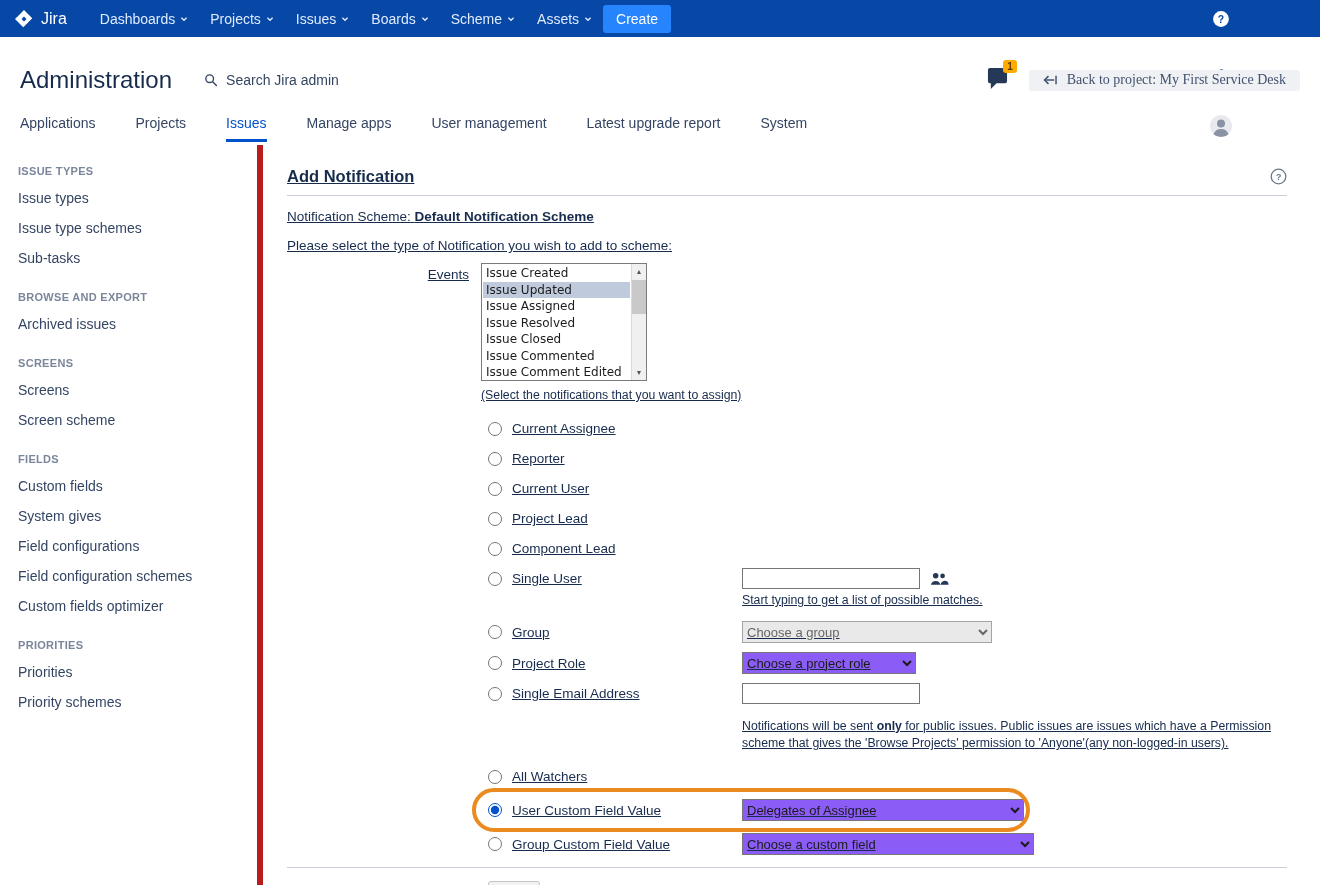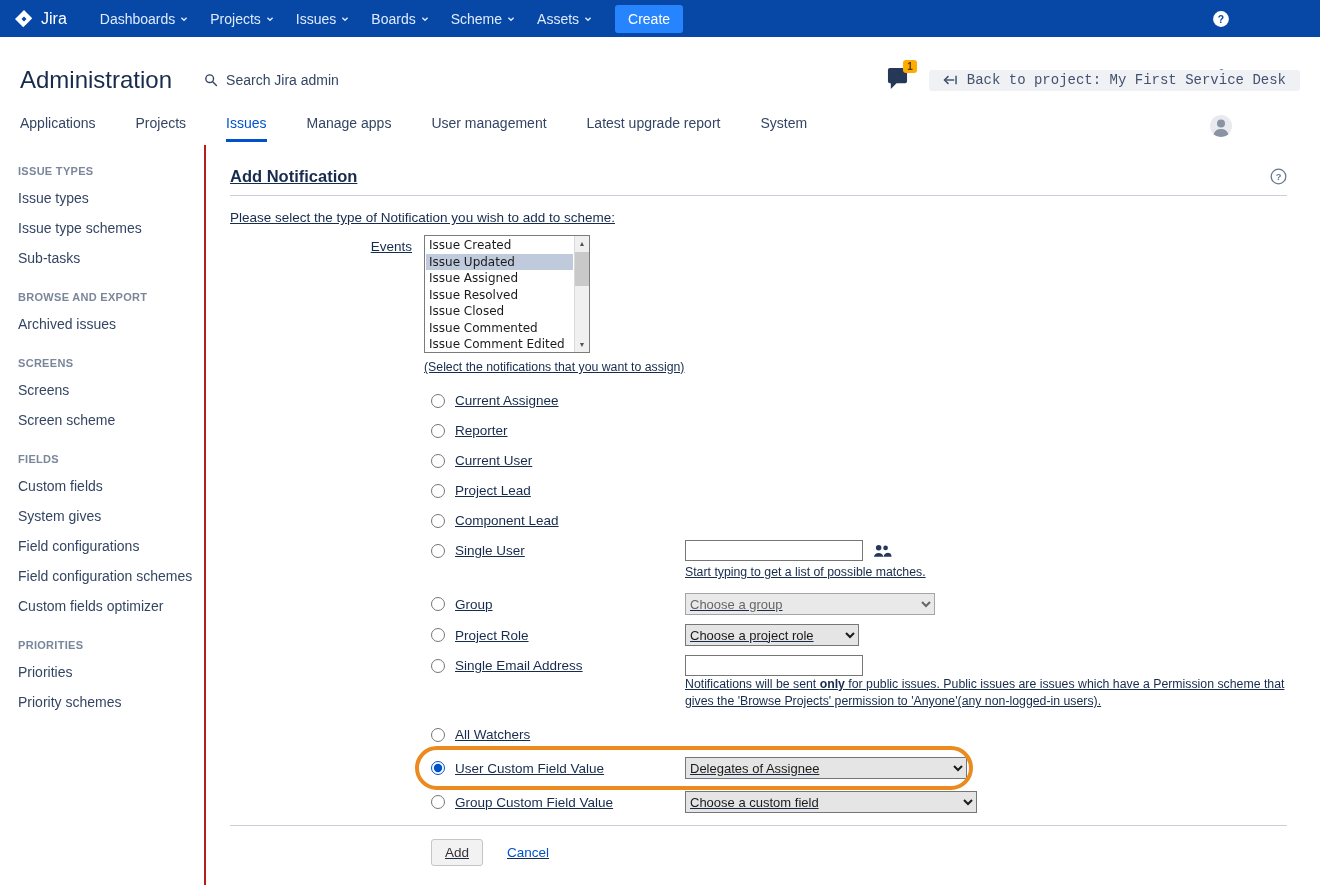--- a/index.html
+++ b/index.html
@@ -5,46 +5,46 @@
   *{box-sizing:border-box;margin:0;padding:0;}
   html,body{width:1320px;height:885px;}
   body{font-family:"Liberation Sans",sans-serif;color:#172B4D;background:#fff;overflow:hidden;}
 
   
   .topnav{height:37px;background:#0747A6;display:flex;align-items:center;justify-content:space-between;padding:0 14px;color:#DEEBFF;}
   .nav-left{display:flex;align-items:center;}
   .logo{display:flex;align-items:center;gap:7px;font-size:16px;font-weight:500;color:#fff;margin-right:22px;cursor:pointer;}
   .nav-menu{display:flex;align-items:center;}
   .nav-item{display:flex;align-items:center;gap:5px;padding:0 11px;font-size:14px;color:#DEEBFF;cursor:pointer;height:37px;}
-  .create-btn{margin-left:12px;background:#2684FF;color:#fff;border:none;border-radius:3px;font-size:14px;padding:6px 13px;font-family:inherit;cursor:pointer;}
+  .create-btn{background:#2684FF;color:#fff;border:none;border-radius:3px;font-size:14px;padding:6px 13px;font-family:inherit;cursor:pointer;}
   .nav-right{display:flex;align-items:center;gap:32px;flex-direction:column;}
   .nav-search{display:flex;align-items:center;gap:7px;width:170px;height:26px;border:1px solid rgba(255,255,255,.45);border-radius:3px;background:rgba(9,30,66,.38);padding:0 8px;}
   .nav-search input{background:transparent;border:none;outline:none;color:#fff;font-size:13px;width:126px;font-family:inherit;}
   .nav-search input::placeholder{color:#A9BDE4;}
   .nav-icon{display:flex;align-items:center;cursor:pointer;}
 
   
   .admin-header{display:flex;align-items:center;padding:25px 20px 17px 20px;height:78px;}
   .admin-header h1{font-size:24px;font-weight:500;color:#172B4D;}
   .admin-search{display:flex;align-items:center;gap:8px;margin-left:32px;}
   .admin-search input{border:none;outline:none;font-size:14px;color:#000000;width:200px;font-family:inherit;}
   .admin-search input::placeholder{color:#344563;}
   .header-right{display:flex;align-items:center;gap:16px;margin-left:auto;}
   .bubble-wrap{position:relative;cursor:pointer;margin-right:4px;}
   .badge{position:absolute;top:-8px;right:-8px;background:#FFAB00;color:#5c3a00;font-size:10px;font-weight:700;border-radius:3px;padding:1px 4px;line-height:11px;}
-  .back-btn{display:flex;align-items:center;gap:9px;background:#F0F1F4;border:none;border-radius:3px;height:21px;padding:0 14px;font-size:14px;color:#42526E;font-family:Liberation Mono, monospace;cursor:pointer;}
+  .back-btn{display:flex;align-items:center;gap:9px;background:#F0F1F4;border:none;border-radius:3px;height:21px;padding:0 14px;font-size:14px;color:#42526E;font-family:Liberation Serif, serif;cursor:pointer;}
 
   
   .tabs{display:flex;gap:40px;padding-left:20px;height:30px;align-items:flex-start;}
   .tab{font-size:14px;color:#344563;padding-bottom:8px;cursor:pointer;}
   .tab.active{color:#0052CC;border-bottom:3px solid #0052CC;font-weight:500;}
 
   
   .layout{display:flex;height:740px;}
-  .sidebar{width:206px;border-right:2px solid #b91c1c;padding:20px 0 0 18px;flex-shrink:0;}
+  .sidebar{width:263px;border-right:6px solid #b91c1c;padding:20px 0 0 18px;flex-shrink:0;}
   .side-section{margin-bottom:18px;}
   .side-head{font-size:11px;font-weight:700;color:#7A869A;margin-bottom:6px;letter-spacing:.3px;}
   .side-item{font-size:14px;color:#344563;line-height:30px;cursor:pointer;white-space:nowrap;}
 
   .main{flex:1;padding:22px 33px 0 24px;text-decoration:underline;}
   .title-row{display:flex;align-items:center;justify-content:space-between;padding-bottom:9px;border-bottom:1px solid #C9CFD6;}
   .title-row h2{font-size:16.5px;font-weight:700;color:#172B4D;}
   .help-circle{cursor:pointer;display:flex;}
   .scheme-line{margin-top:13px;font-size:13.5px;}
   .scheme-line b{font-weight:700;}
@@ -65,23 +65,23 @@
   .lb-hint{margin-top:7px;font-size:12.3px;color:#172B4D;}
 
   
   .options{margin-left:194px;margin-top:16px;padding-left:7px;}
   .opt-row{display:grid;grid-template-columns:254px 1fr;align-items:center;margin-bottom:9px;min-height:21px;position:relative;}
   .radio-label{display:flex;align-items:center;font-size:13.5px;color:#172B4D;gap:10px;cursor:pointer;grid-column:1;}
   input[type=radio]{width:14px;height:14px;accent-color:#0052CC;margin:0;flex-shrink:0;}
   .opt-control{display:flex;align-items:center;gap:9px;grid-column:2;}
   .text-input{width:178px;height:21px;border:1px solid #767676;font-size:13px;padding:0 4px;font-family:inherit;}
   .opt-sub{grid-column:2;font-size:12.3px;color:#172B4D;margin-top:4px;}
-  .email-note{grid-column:2;font-size:12.3px;color:#172B4D;margin-top:0;max-width:605px;line-height:1.4;}
+  .email-note{grid-column:2;font-size:12.3px;color:#172B4D;margin-top:14px;max-width:605px;line-height:1.4;}
   .email-note b{font-weight:700;}
-  select.sel{height:22px;font-size:13px;font-family:inherit;color:#1b1b1b;border:1px solid #767676;background:#e5e5e5;border-radius:0;}
+  select.sel{height:22px;font-size:13px;font-family:inherit;color:#1b1b1b;border:1px solid #767676;background:#8b5cf6;border-radius:0;}
   select.sel:disabled{background:#E9E9E9;color:#666;border-color:#A5A5A5;opacity:1;}
   .sel-group{width:250px;}
   .sel-role{width:174px;}
   .sel-ucf{width:282px;}
   .sel-gcf{width:292px;}
   .row-gap{margin-bottom:14px;}
   .row-watchers{margin-bottom:12px;}
   .row-ucf{margin-bottom:12px;}
   .annotation{position:absolute;left:-16px;top:-11px;width:558px;height:44px;border:4px solid #EB8A1E;border-radius:24px;pointer-events:none;z-index:2;}
 
@@ -260,20 +260,24 @@
     <div class="title-row">
       <h2>Add Notification</h2>
       <span class="help-circle">
         <svg width="17" height="17" viewBox="0 0 20 20">
             <circle cx="10" cy="10" r="8.6" fill="none" stroke="#6B778C" stroke-width="1.5"></circle>
             <text x="10" y="14" font-size="11" font-weight="bold" text-anchor="middle" fill="#6B778C" font-family="Liberation Sans, sans-serif">?</text>
           </svg>
       </span>
     </div>
 
+    <div class="scheme-line">
+      <span>Notification Scheme:</span>
+      <b>Default Notification Scheme</b>
+    </div>
 
     <p class="intro">Please select the type of Notification you wish to add to scheme:</p>
 
     <div class="form-row">
       <label class="flabel">Events</label>
       <div>
         <div class="listbox">
           <div class="lb-options">
               <div class="lb-option">Issue Created</div>
               <div class="lb-option selected">Issue Updated</div>

